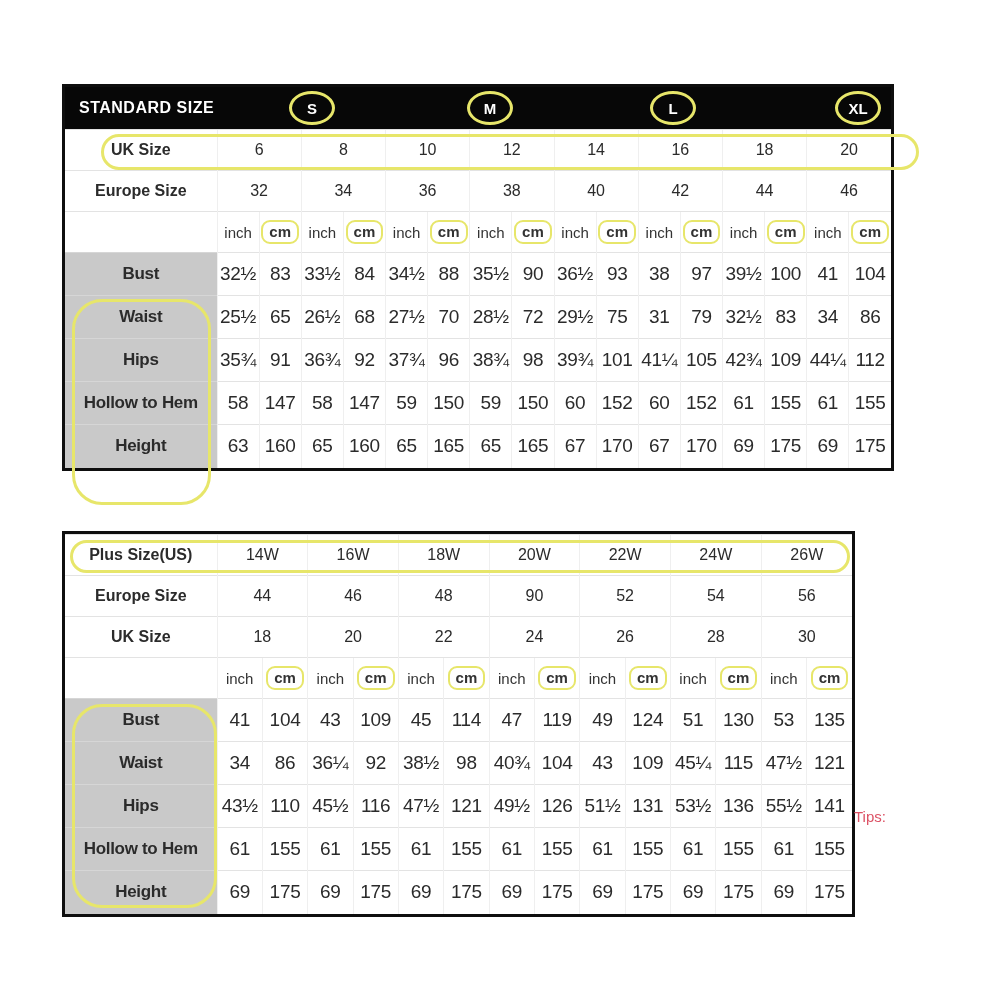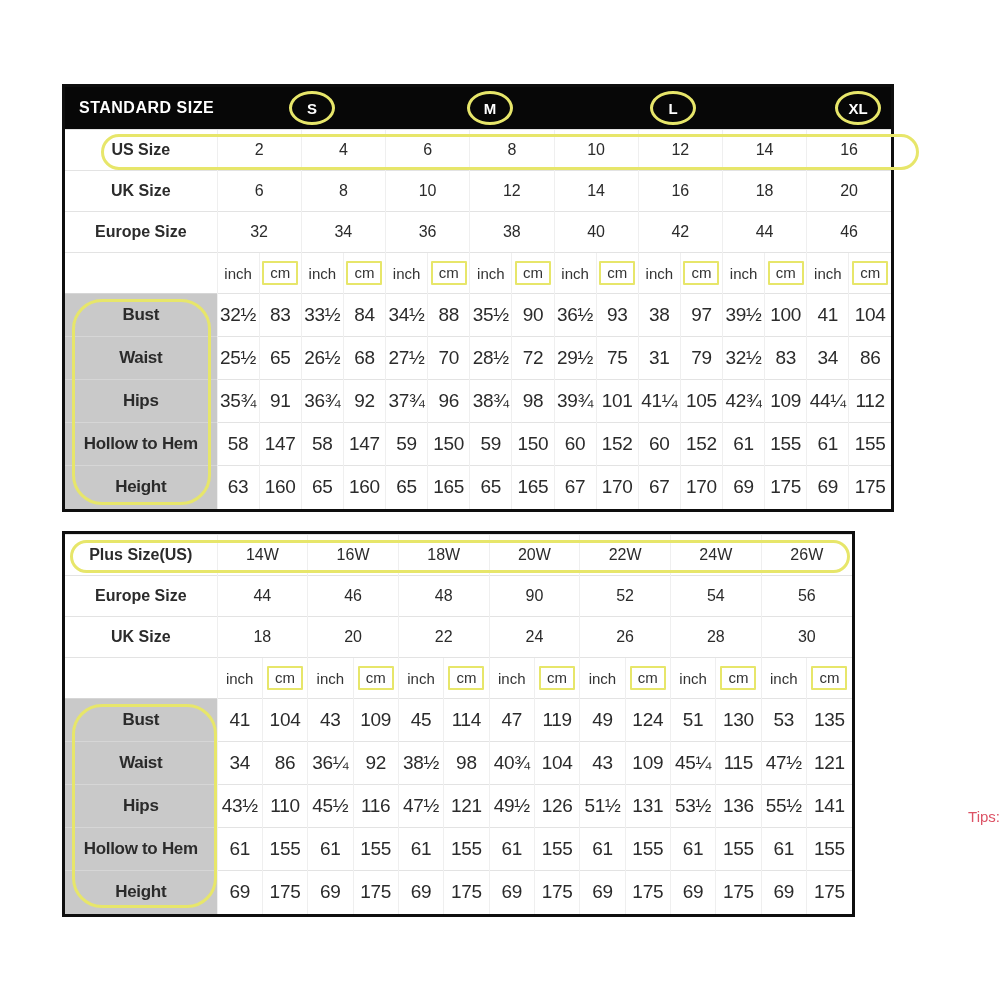--- a/index.html
+++ b/index.html
@@ -29,32 +29,32 @@
      border-top:1px solid var(--line);border-left:1px solid #efefef;}
   td:first-child{border-left:none;}
   tr.row-size td{height:41px;font-size:16px;}
   tr.row-size td.lbl{font-weight:bold;font-size:16px;}
   tr.row-unit td{height:41px;font-size:15px;color:#333;}
   tr.row-measure td{height:43px;font-size:19px;letter-spacing:-0.3px;}
   td.lbl{font-weight:bold;font-size:16px;letter-spacing:0;}
   td.gray{background:var(--gray-cell);border-top:1px solid #d6d6d6;font-size:15px;}
   tr.row-measure td.gray{font-size:17px;margin-left:18px;}
 
-  .cm-box{display:inline-block;border:2.5px solid var(--yellow);border-radius:1px;
-    padding:2px 6px 3px 6px;line-height:1;}
+  .cm-box{display:inline-block;border:2.5px solid var(--yellow);border-radius:9px;
+    padding:2px 6px 3px 6px;line-height:1;font-weight:bold;}
 
   .capsule{position:absolute;border:3px solid var(--yellow);background:transparent;pointer-events:none;}
   #cap-us-row{left:36px;top:47px;width:818px;height:36px;border-radius:18px;}
   #cap-labels-1{left:7px;top:212px;width:139px;height:206px;border-radius:30px;}
   #cap-plus-row{left:5px;top:6px;width:780px;height:33px;border-radius:17px;}
   #cap-labels-2{left:7px;top:170px;width:145px;height:204px;border-radius:30px;}
 
   #tips{position:absolute;left:854px;top:806px;width:146px;color:var(--red);
     font-size:15px;line-height:22px;}
-  #tips .tips-title{margin-bottom:12px;text-align:right;}
+  #tips .tips-title{margin-bottom:12px;}
 </style>
 </head>
 <body>
 
 <div id="table1" class="tbl-wrap">
   <div class="black-bar">
     <span class="bar-title">STANDARD SIZE</span>
 
   <span class="size-badge" style="left: 224px;">S</span>
       <span class="size-badge" style="left: 402px;">M</span>
@@ -75,31 +75,20 @@
         <col>
         <col>
         <col>
         <col>
         <col>
         <col>
         <col>
         <col>
       </colgroup>
     <tbody id="tbody1">
-        <tr class="row-size">
-          <td class="lbl">US Size</td>
-          <td colspan="2">2</td>
-          <td colspan="2">4</td>
-          <td colspan="2">6</td>
-          <td colspan="2">8</td>
-          <td colspan="2">10</td>
-          <td colspan="2">12</td>
-          <td colspan="2">14</td>
-          <td colspan="2">16</td>
-        </tr>
         <tr class="row-size">
           <td class="lbl">UK Size</td>
           <td colspan="2">6</td>
           <td colspan="2">8</td>
           <td colspan="2">10</td>
           <td colspan="2">12</td>
           <td colspan="2">14</td>
           <td colspan="2">16</td>
           <td colspan="2">18</td>
           <td colspan="2">20</td>

